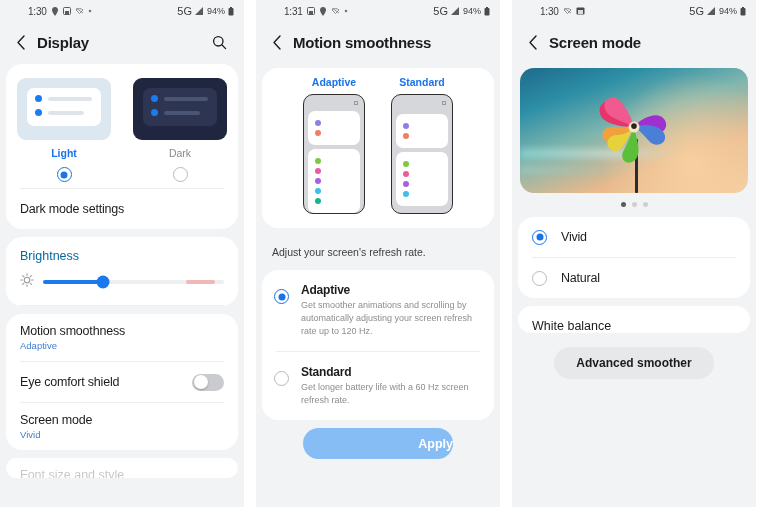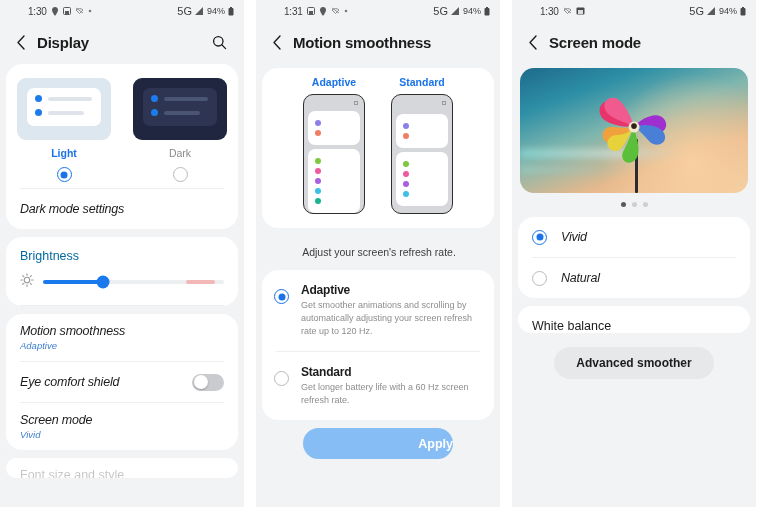--- a/index.html
+++ b/index.html
@@ -81,21 +81,21 @@
     content:""; position:absolute; left:50%; top:50%;
     width:7px; height:7px; border-radius:50%; background:#1a73e8;
     transform:translate(-50%,-50%);
   }
   .divider { height:1px; background:#eceef0; margin:0 14px; }
 
   .row {
     display:flex; align-items:center; min-height:40px;
     padding:10px 14px; cursor:pointer;
   }
-  .row .txt { flex:1;font-style:italic; }
+  .row .txt { flex:1; }
   .row .lbl { font-size:12.5px; color:#1c1c1c; letter-spacing:-0.2px;}
   .row .sub { font-size:9.5px; color:#3f7fd0; margin-top:2px; }
 
   
   .toggle {
     width:32px; height:17px; border-radius:9px; position:relative;
     background:#c9cbcf; cursor:pointer; flex:0 0 32px;
   }
   .toggle.on { background:#1a7aed; }
   .toggle .knob {
@@ -125,21 +125,21 @@
   .device {
     width:62px; height:120px; border:1.8px solid #2e2e2e; border-radius:10px;
     background:#d6d7da; overflow:hidden; position:relative;
   }
   .device .topbar { height:16px; position:relative; }
   .device .topbar .sq { position:absolute; right:6px; top:6px; width:4px; height:4px; border:1px solid #9a9a9a;}
   .device .sheet { background:#fff; border-radius:7px; margin:0 4px 4px 4px; padding:5px 0 5px 0;}
   .device .sheet.offset { margin-top:3px; }
   .device .cdot { width:6px; height:6px; border-radius:50%; margin:4px 0 4px 7px;}
 
-  .hint { font-size:10.5px; color:#3c3c3c; padding:10px 14px 12px 16px;text-align:center; }
+  .hint { font-size:10.5px; color:#3c3c3c; padding:10px 14px 12px 16px; }
 
   .opt-card { background:#fff; border-radius:16px; margin:0 6px 8px 6px; }
   .opt {
     display:flex; padding:13px 14px 13px 12px; cursor:pointer; align-items:flex-start;
   }
   .opt .radio { margin-top:6px; margin-right:12px; flex:0 0 15px;}
   .opt .o-title { font-size:12px; color:#1c1c1c; font-weight:bold; letter-spacing:-0.2px;}
   .opt .o-desc { font-size:9px; color:#8d8d8d; line-height:1.45; margin-top:2px;}
   .applywrap { display:flex; justify-content:center; margin-top:6px;}
   .apply {

